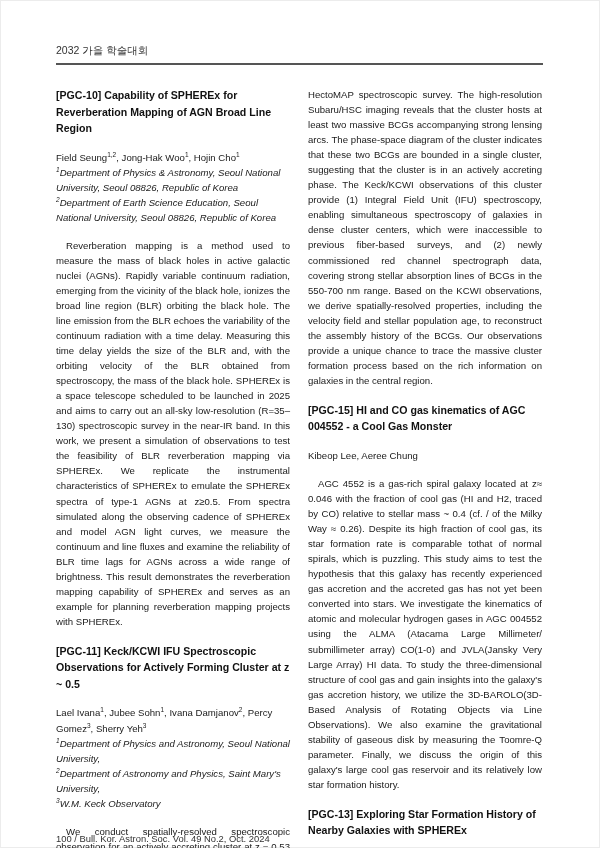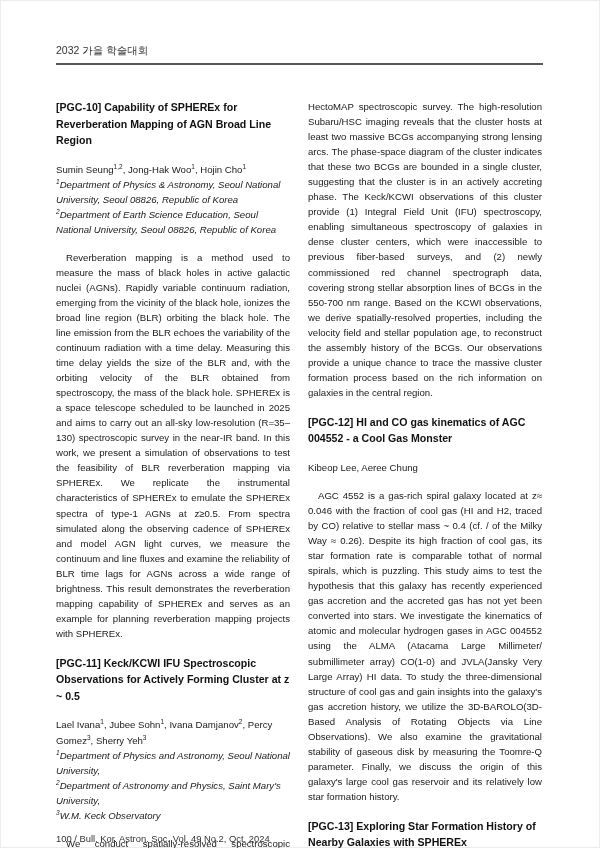--- a/index.html
+++ b/index.html
@@ -12,36 +12,36 @@
   .col-left { left: 56px; }
   .col-right { left: 308px; }
   .title { font-weight: bold; font-size: 10.6px; line-height: 16.5px; margin: 0; color: #111; }
   .authors { margin: 13px 0 0 0; }
   .affil { font-style: italic; margin: 0; }
   .authors sup, .affil sup { font-size: 6.5px; line-height: 0; font-style: normal; }
   .affil sup { font-style: italic; }
   .abstract { text-align: justify; text-indent: 10px; margin: 13px 0 0 0; }
   .cont { text-align: justify; margin: 0; }
   .section { margin-top: 14px; }
-  .section:first-child { margin-top: 12px; }
+  .section:first-child { margin-top: 0; }
   .footer { position: absolute; left: 56px; top: 833px; font-size: 9.4px; color: #333; }
 </style>
 </head>
 <body>
 
 <div class="page-border"></div>
 
 <div class="running-head">2032 가을 학술대회</div>
 <div class="head-rule"></div>
 
 <div class="col col-left">
   <div class="section">
     <p class="title">[PGC-10] Capability of SPHEREx for Reverberation Mapping of AGN Broad Line Region</p>
     <p class="authors">
-      <span><span>Sumin Seung</span><sup>1,2</sup><span>, </span></span>
+      <span><span>Field Seung</span><sup>1,2</sup><span>, </span></span>
       <span><span>Jong-Hak Woo</span><sup>1</sup><span>, </span></span>
       <span><span>Hojin Cho</span><sup>1</sup></span>
     </p>
     <p class="affil"><sup>1</sup><span>Department of Physics &amp; Astronomy, Seoul National University, Seoul 08826, Republic of Korea</span></p>
     <p class="affil"><sup>2</sup><span>Department of Earth Science Education, Seoul National University, Seoul 08826, Republic of Korea</span></p>
     <p class="abstract">Reverberation mapping is a method used to measure the mass of black holes in active galactic nuclei (AGNs). Rapidly variable continuum radiation, emerging from the vicinity of the black hole, ionizes the broad line region (BLR) orbiting the black hole. The line emission from the BLR echoes the variability of the continuum radiation with a time delay. Measuring this time delay yields the size of the BLR and, with the orbiting velocity of the BLR obtained from spectroscopy, the mass of the black hole. SPHEREx is a space telescope scheduled to be launched in 2025 and aims to carry out an all-sky low-resolution (R=35–130) spectroscopic survey in the near-IR band. In this work, we present a simulation of observations to test the feasibility of BLR reverberation mapping via SPHEREx. We replicate the instrumental characteristics of SPHEREx to emulate the SPHEREx spectra of type-1 AGNs at z≥0.5. From spectra simulated along the observing cadence of SPHEREx and model AGN light curves, we measure the continuum and line fluxes and examine the reliability of BLR time lags for AGNs across a wide range of brightness. This result demonstrates the reverberation mapping capability of SPHEREx and serves as an example for planning reverberation mapping projects with SPHEREx.</p>
   </div>
 
   <div class="section">
     <p class="title">[PGC-11] Keck/KCWI IFU Spectroscopic Observations for Actively Forming Cluster at z ~ 0.5</p>
@@ -58,21 +58,21 @@
     <p class="abstract">We conduct spatially-resolved spectroscopic observation for an actively accreting cluster at z = 0.53 using Keck/KCWI (Keck Cosmic Web Imager). The target cluster is an intriguing cluster identified by the</p>
   </div>
 </div>
 
 <div class="col col-right">
   <div class="section">
     <p class="cont">HectoMAP spectroscopic survey. The high-resolution Subaru/HSC imaging reveals that the cluster hosts at least two massive BCGs accompanying strong lensing arcs. The phase-space diagram of the cluster indicates that these two BCGs are bounded in a single cluster, suggesting that the cluster is in an actively accreting phase. The Keck/KCWI observations of this cluster provide (1) Integral Field Unit (IFU) spectroscopy, enabling simultaneous spectroscopy of galaxies in dense cluster centers, which were inaccessible to previous fiber-based surveys, and (2) newly commissioned red channel spectrograph data, covering strong stellar absorption lines of BCGs in the 550-700 nm range. Based on the KCWI observations, we derive spatially-resolved properties, including the velocity field and stellar population age, to reconstruct the assembly history of the BCGs. Our observations provide a unique chance to trace the massive cluster formation process based on the rich information on galaxies in the central region.</p>
   </div>
 
   <div class="section">
-    <p class="title">[PGC-12] HI and CO gas kinematics of AGC 004552 - a Cool Gas Monster</p>
+    <p class="title">[PGC-15] HI and CO gas kinematics of AGC 004552 - a Cool Gas Monster</p>
     <p class="authors">Kibeop Lee, Aeree Chung</p>
     <p class="abstract">AGC 4552 is a gas-rich spiral galaxy located at z≈ 0.046 with the fraction of cool gas (HI and H2, traced by CO) relative to stellar mass ~ 0.4 (cf. / of the Milky Way ≈ 0.26). Despite its high fraction of cool gas, its star formation rate is comparable tothat of normal spirals, which is puzzling. This study aims to test the hypothesis that this galaxy has recently experienced gas accretion and the accreted gas has not yet been converted into stars. We investigate the kinematics of atomic and molecular hydrogen gases in AGC 004552 using the ALMA (Atacama Large Millimeter/ submillimeter array) CO(1-0) and JVLA(Jansky Very Large Array) HI data. To study the three-dimensional structure of cool gas and gain insights into the galaxy's gas accretion history, we utilize the 3D-BAROLO(3D-Based Analysis of Rotating Objects via Line Observations). We also examine the gravitational stability of gaseous disk by measuring the Toomre-Q parameter. Finally, we discuss the origin of this galaxy's large cool gas reservoir and its relatively low star formation history.</p>
   </div>
 
   <div class="section">
     <p class="title">[PGC-13] Exploring Star Formation History of Nearby Galaxies with SPHEREx</p>
 
   </div>
 </div>
 

